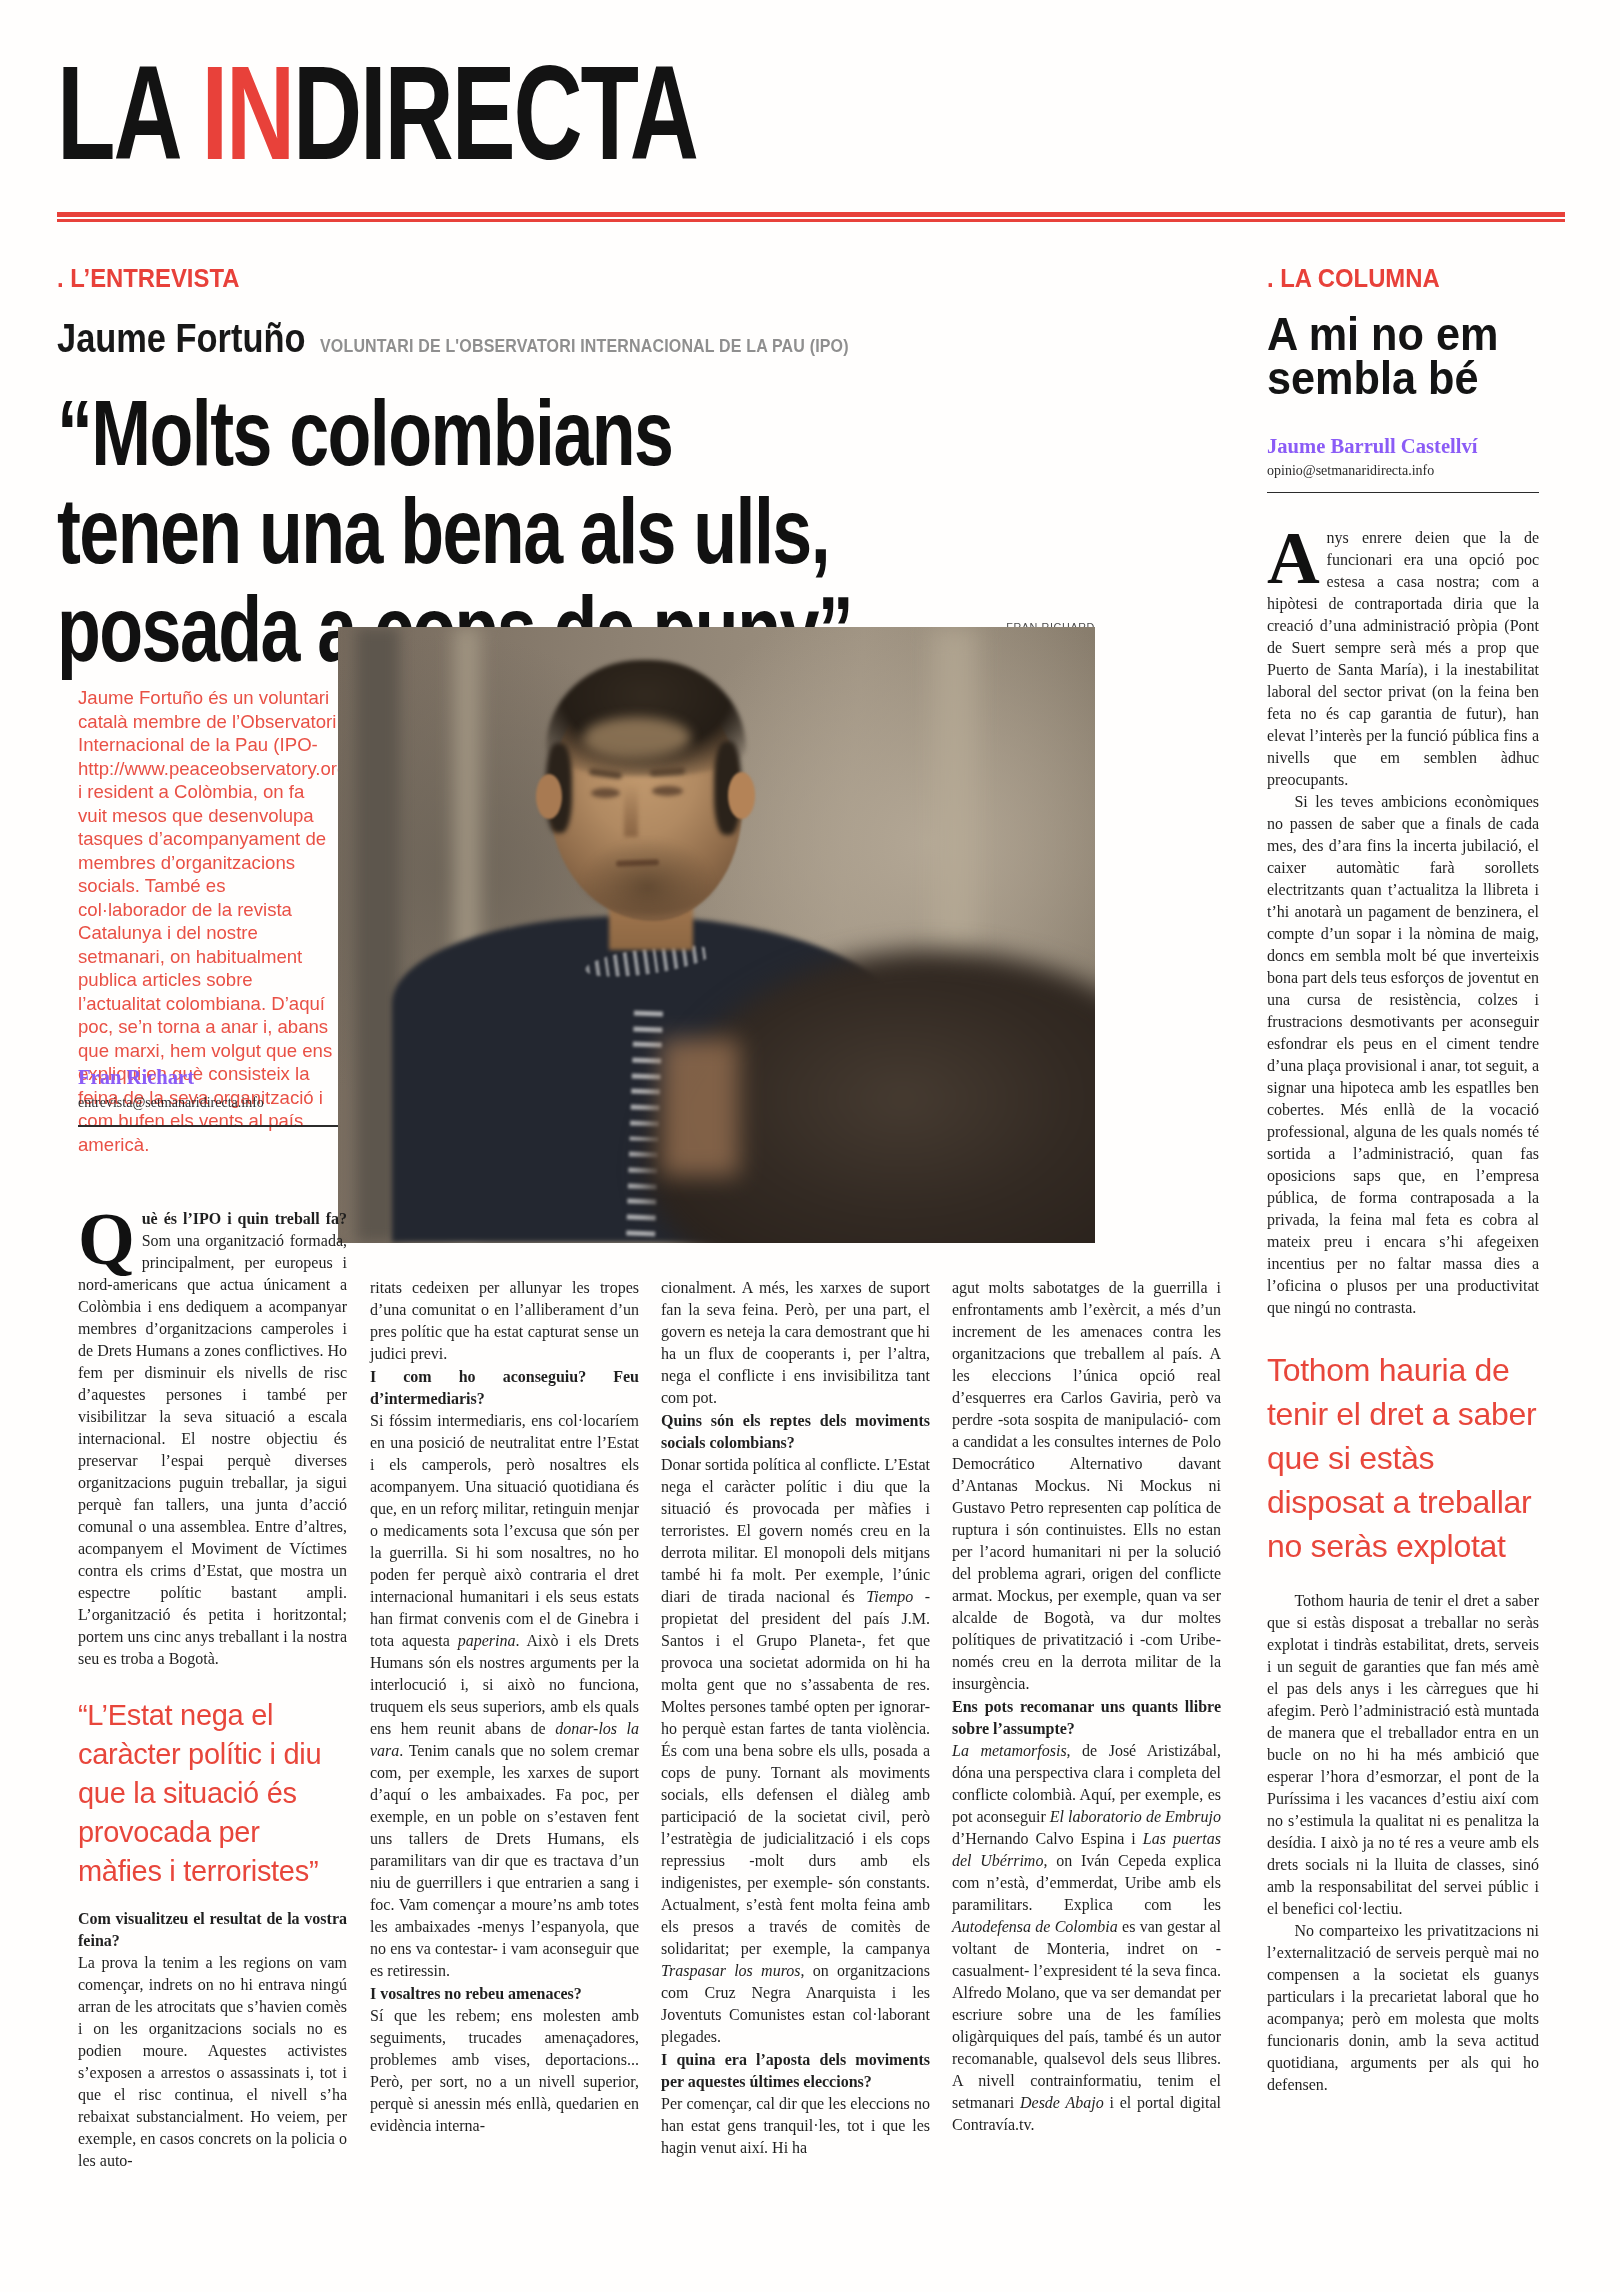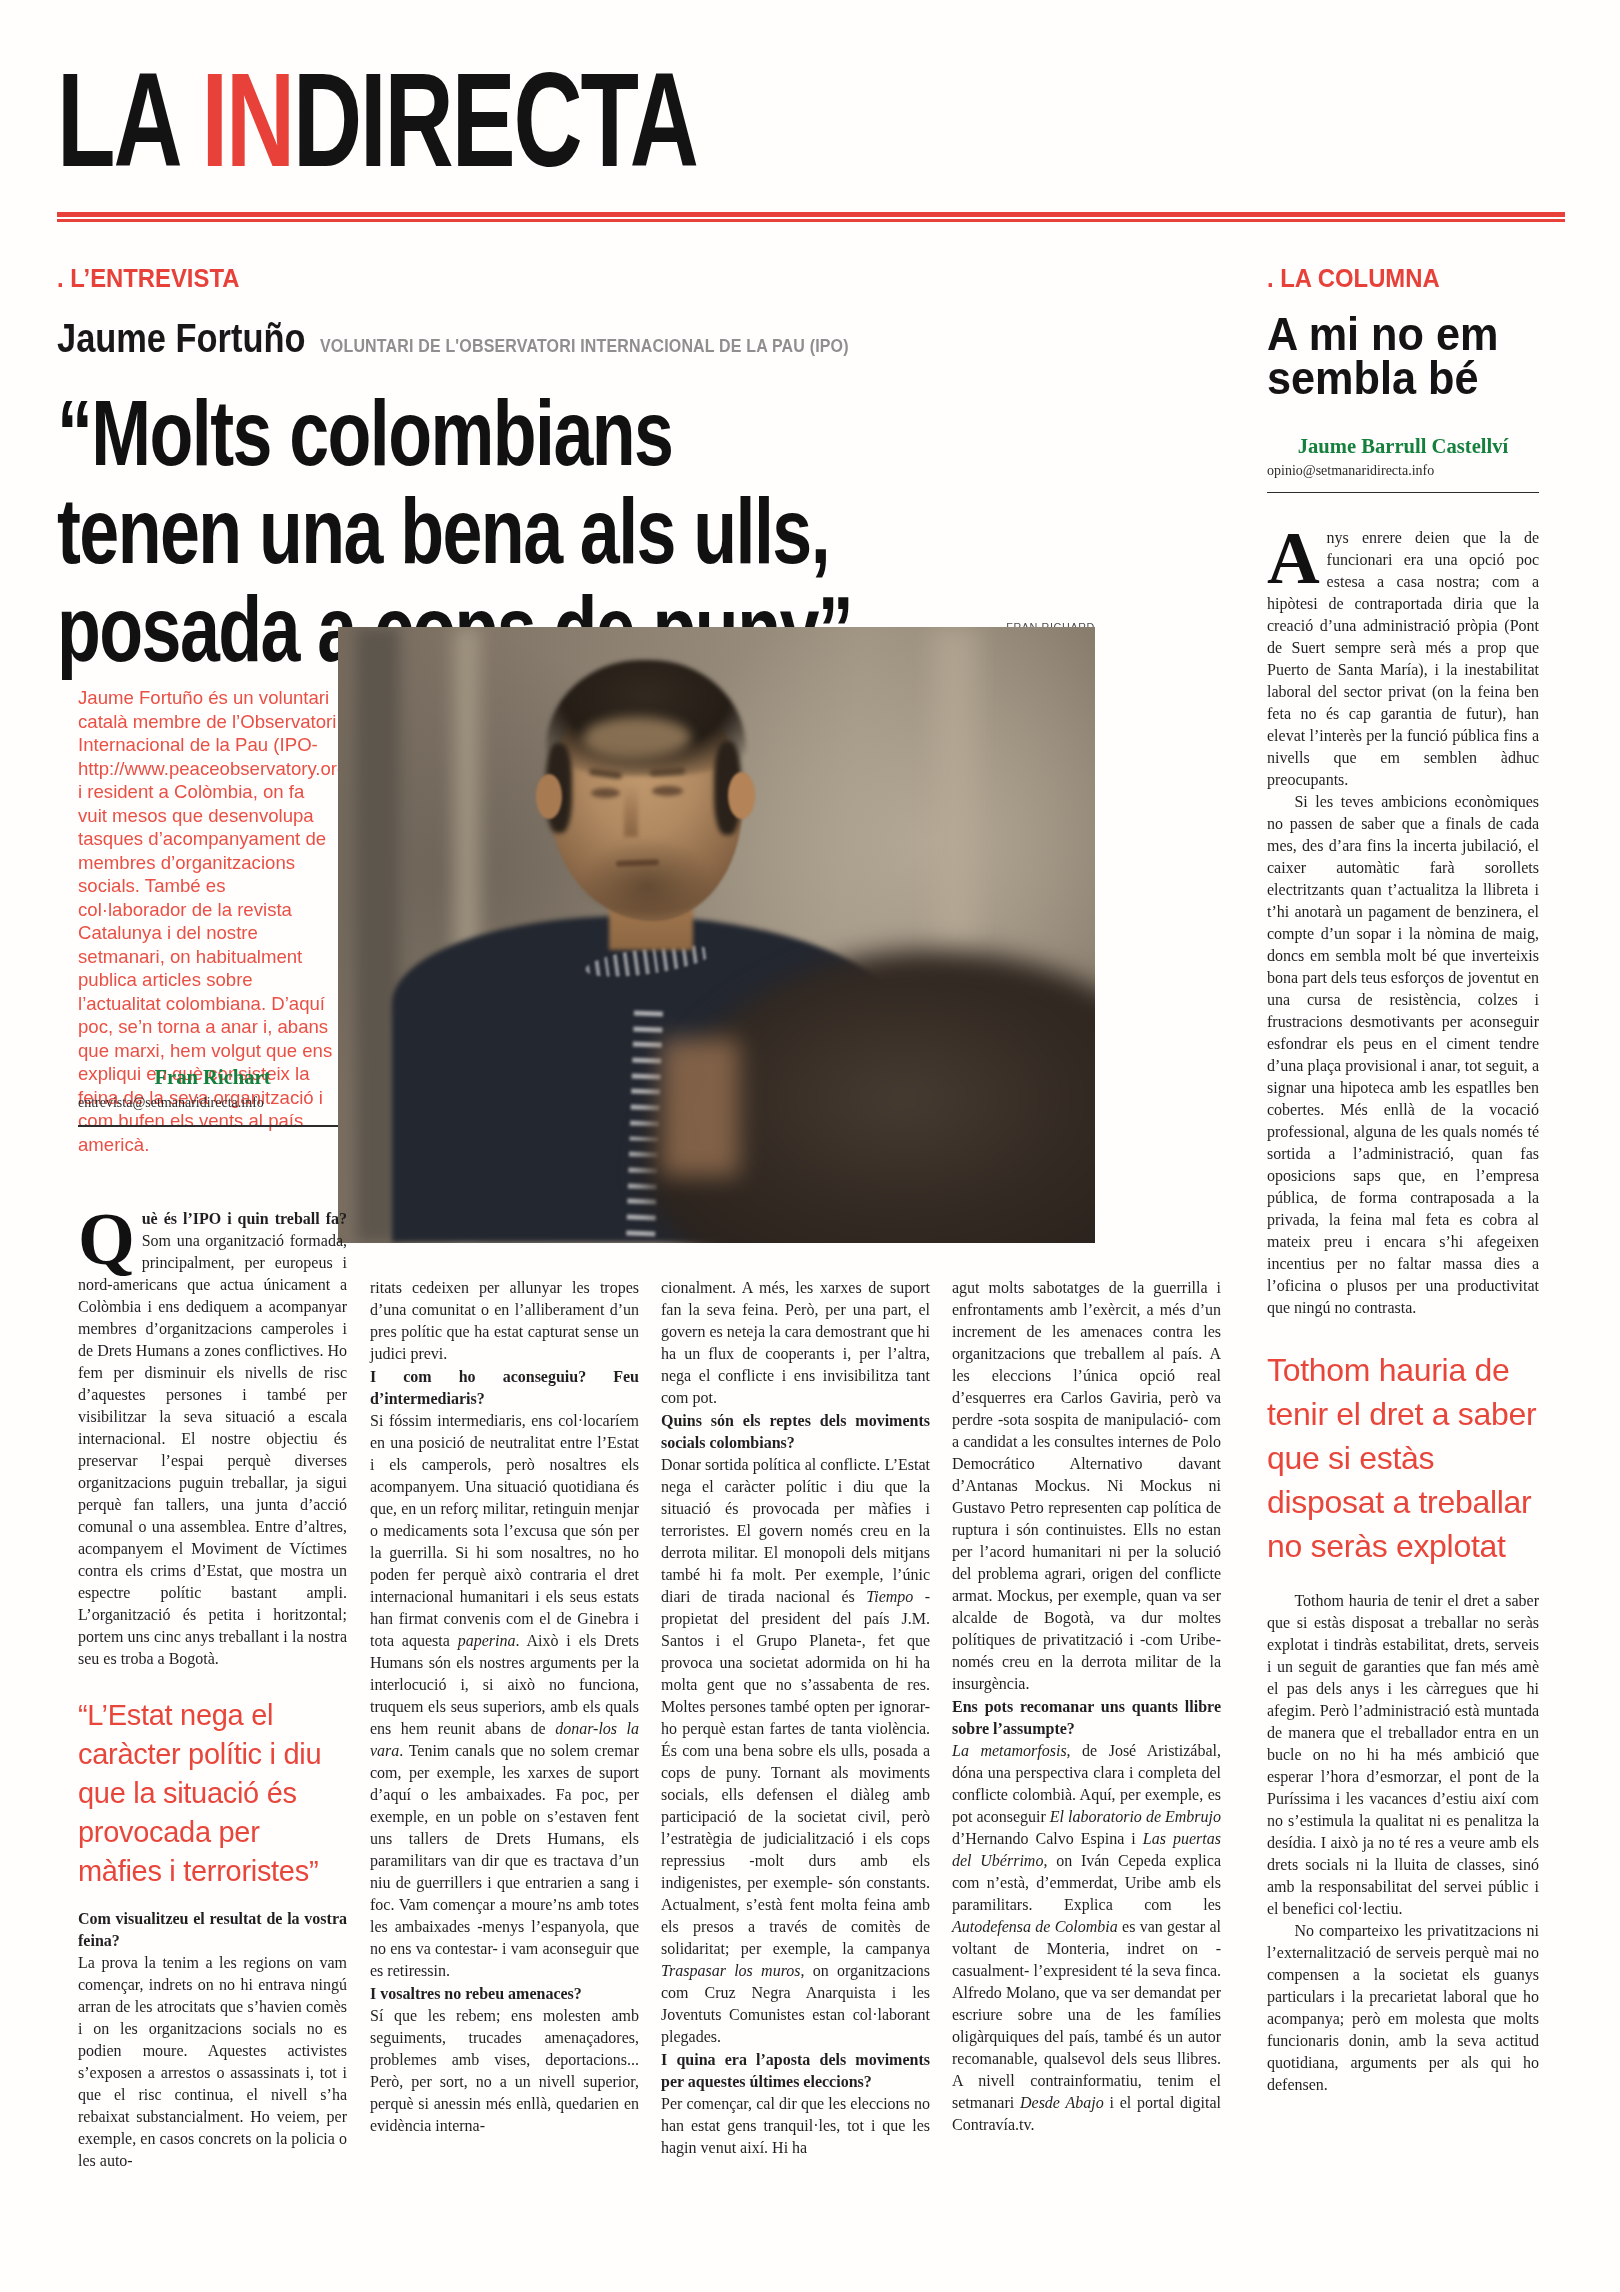--- a/index.html
+++ b/index.html
@@ -2,21 +2,21 @@
 <html lang="ca"><head>
 <meta charset="utf-8">
 <style>
   html,body{margin:0;padding:0;background:#ffffff;}
   .page{position:relative;width:1620px;height:2293px;background:#fffefd;overflow:hidden;
         font-family:"Liberation Sans",sans-serif;color:#222;}
   .abs{position:absolute;}
   .cond{display:inline-block;transform-origin:left bottom;}
 
   
-  .masthead{left:57px;top:61px;font-weight:bold;font-size:133px;line-height:118px;
+  .masthead{left:57px;top:54px;font-weight:bold;font-size:133px;line-height:118px;
             letter-spacing:-2.9px;color:#131313;white-space:nowrap;}
   .masthead .cond{transform:scaleX(.72);}
   .masthead .red{color:#e8413a;}
   .top-rule{left:57px;top:212px;width:1508px;height:10.8px;
             background:linear-gradient(to bottom,#e8413a 0 4.9px,#ffffff 4.9px 6.9px,#e8413a 6.9px 9.8px,transparent 9.8px);}
 
   
   .kicker{font-weight:bold;font-size:26.5px;color:#e8413a;white-space:nowrap;}
   .kicker .cond{transform:scaleX(.9);}
 
@@ -27,21 +27,21 @@
   .role{font-weight:bold;font-size:18.6px;color:#8f8f8f;margin-left:-25.5px;letter-spacing:0.2px;}
   .role.cond{transform:scaleX(.86);}
   .headline{left:57px;top:384px;font-weight:bold;font-size:92px;line-height:98px;
             letter-spacing:-2px;color:#111;white-space:nowrap;}
   .headline .cond{transform:scaleX(.78);transform-origin:left top;display:block;}
 
   
   .intro{left:78px;top:686px;width:260px;font-size:18.6px;line-height:23.5px;color:#e95045;}
 
   
-  .byline-name{font-family:"Liberation Serif",serif;font-weight:bold;font-size:20.6px;color:#15803d;text-align:center;}
+  .byline-name{font-family:"Liberation Serif",serif;font-weight:bold;font-size:20.6px;color:#8b5cf6;}
   .byline-mail{font-family:"Liberation Serif",serif;font-size:14px;color:#2a2a2a;}
   .byline-rule{height:2px;background:#2b2b2b;}
 
   
   .credit{left:338px;top:608px;width:757px;text-align:right;font-size:10.8px;color:#4a4a4a;letter-spacing:0.6px;margin-top:13px;}
 
   
   .photo{left:338px;top:627px;width:757px;height:616px;overflow:hidden;
      background:
        radial-gradient(60% 70% at 78% 35%, #b3a795 0%, rgba(179,167,149,0) 60%),

